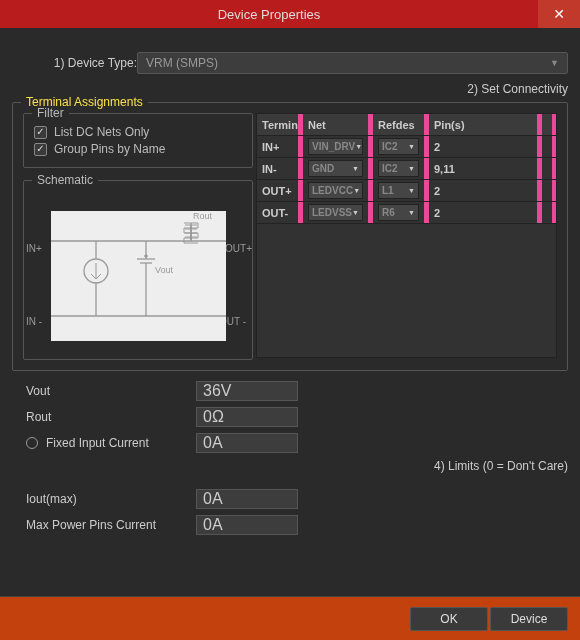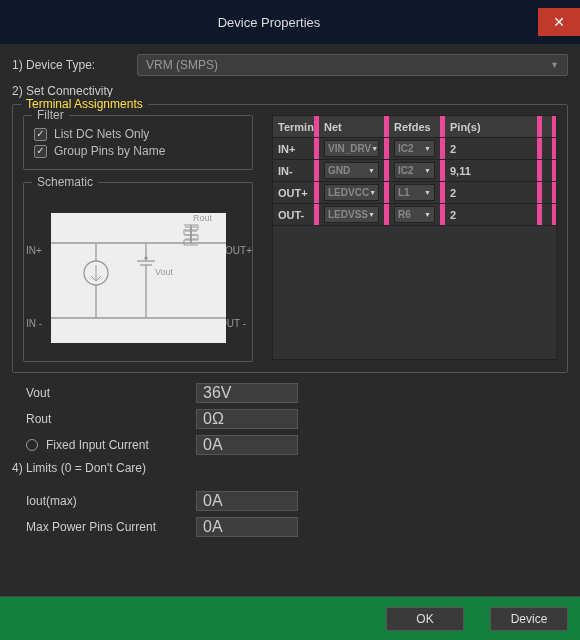--- a/index.html
+++ b/index.html
@@ -5,41 +5,42 @@
   * { box-sizing: border-box; margin: 0; padding: 0; }
   body {
     width: 580px; height: 640px;
     background: #2a2a2a;
     font-family: "Segoe UI", Arial, sans-serif;
     font-size: 12px;
     color: #bbb;
     overflow: hidden;
   }
   .titlebar {
-    height: 44px;
-    background: #0f172a;
+    height: 28px;
+    background: #b91c1c;
     display: flex;
     align-items: center;
     position: relative;
   }
   .titlebar .title {
     flex: 1;
     text-align: center;
     color: #ddd;
     font-size: 13px;
   }
   .close-btn {
     width: 42px; height: 28px;
     background: #c0392b;
     display: flex; align-items:center; justify-content:center;
     color:#fff; font-size:14px;
     cursor:pointer;
   }
   .content {
-    padding: 10px 12px 0 12px;
+    padding: 24px 12px 0 12px;
+    text-align: right;
   }
   .row {
     display:flex;
     align-items:center;
     margin-bottom:8px;
   }
   .label-col {
     width: 125px;
     color:#ccc;
   }
@@ -79,21 +80,21 @@
     border:1px solid #555;
     border-radius:2px;
     padding:8px 10px 8px 10px;
     position:relative;
     margin-bottom:12px;
   }
   .inner-fieldset > .legend {
     position:absolute; top:-8px; left:8px;
     background:#2a2a2a; padding:0 5px; color:#bbb;
   }
-  .ta-flex { display:flex; gap:19px; }
+  .ta-flex { display:flex; gap:3px; }
   .ta-left { width:230px; }
   .ta-right { flex:1; }
   .checkbox-row { display:flex; align-items:center; margin:3px 0; }
   .cb {
     width:13px; height:13px;
     border:1px solid #888;
     border-radius:2px;
     margin-right:7px;
     display:flex; align-items:center; justify-content:center;
     background:#3a3a3a;
@@ -192,22 +193,22 @@
   }
   .footer {
     position:absolute;
     bottom:0; left:0; right:0;
     height:44px;
     border-top:1px solid #444;
     display:flex;
     align-items:center;
     justify-content:flex-end;
     padding:0 12px;
-    gap:26px;
-    background:#15803d;
+    gap:2px;
+    background:#c2410c;
   }
   .btn {
     width:78px; height:24px;
     border:1px solid #555;
     background:#3a3a3a;
     color:#ddd;
     display:flex; align-items:center; justify-content:center;
     border-radius:2px;
     cursor:pointer;
     font-size:12px;

